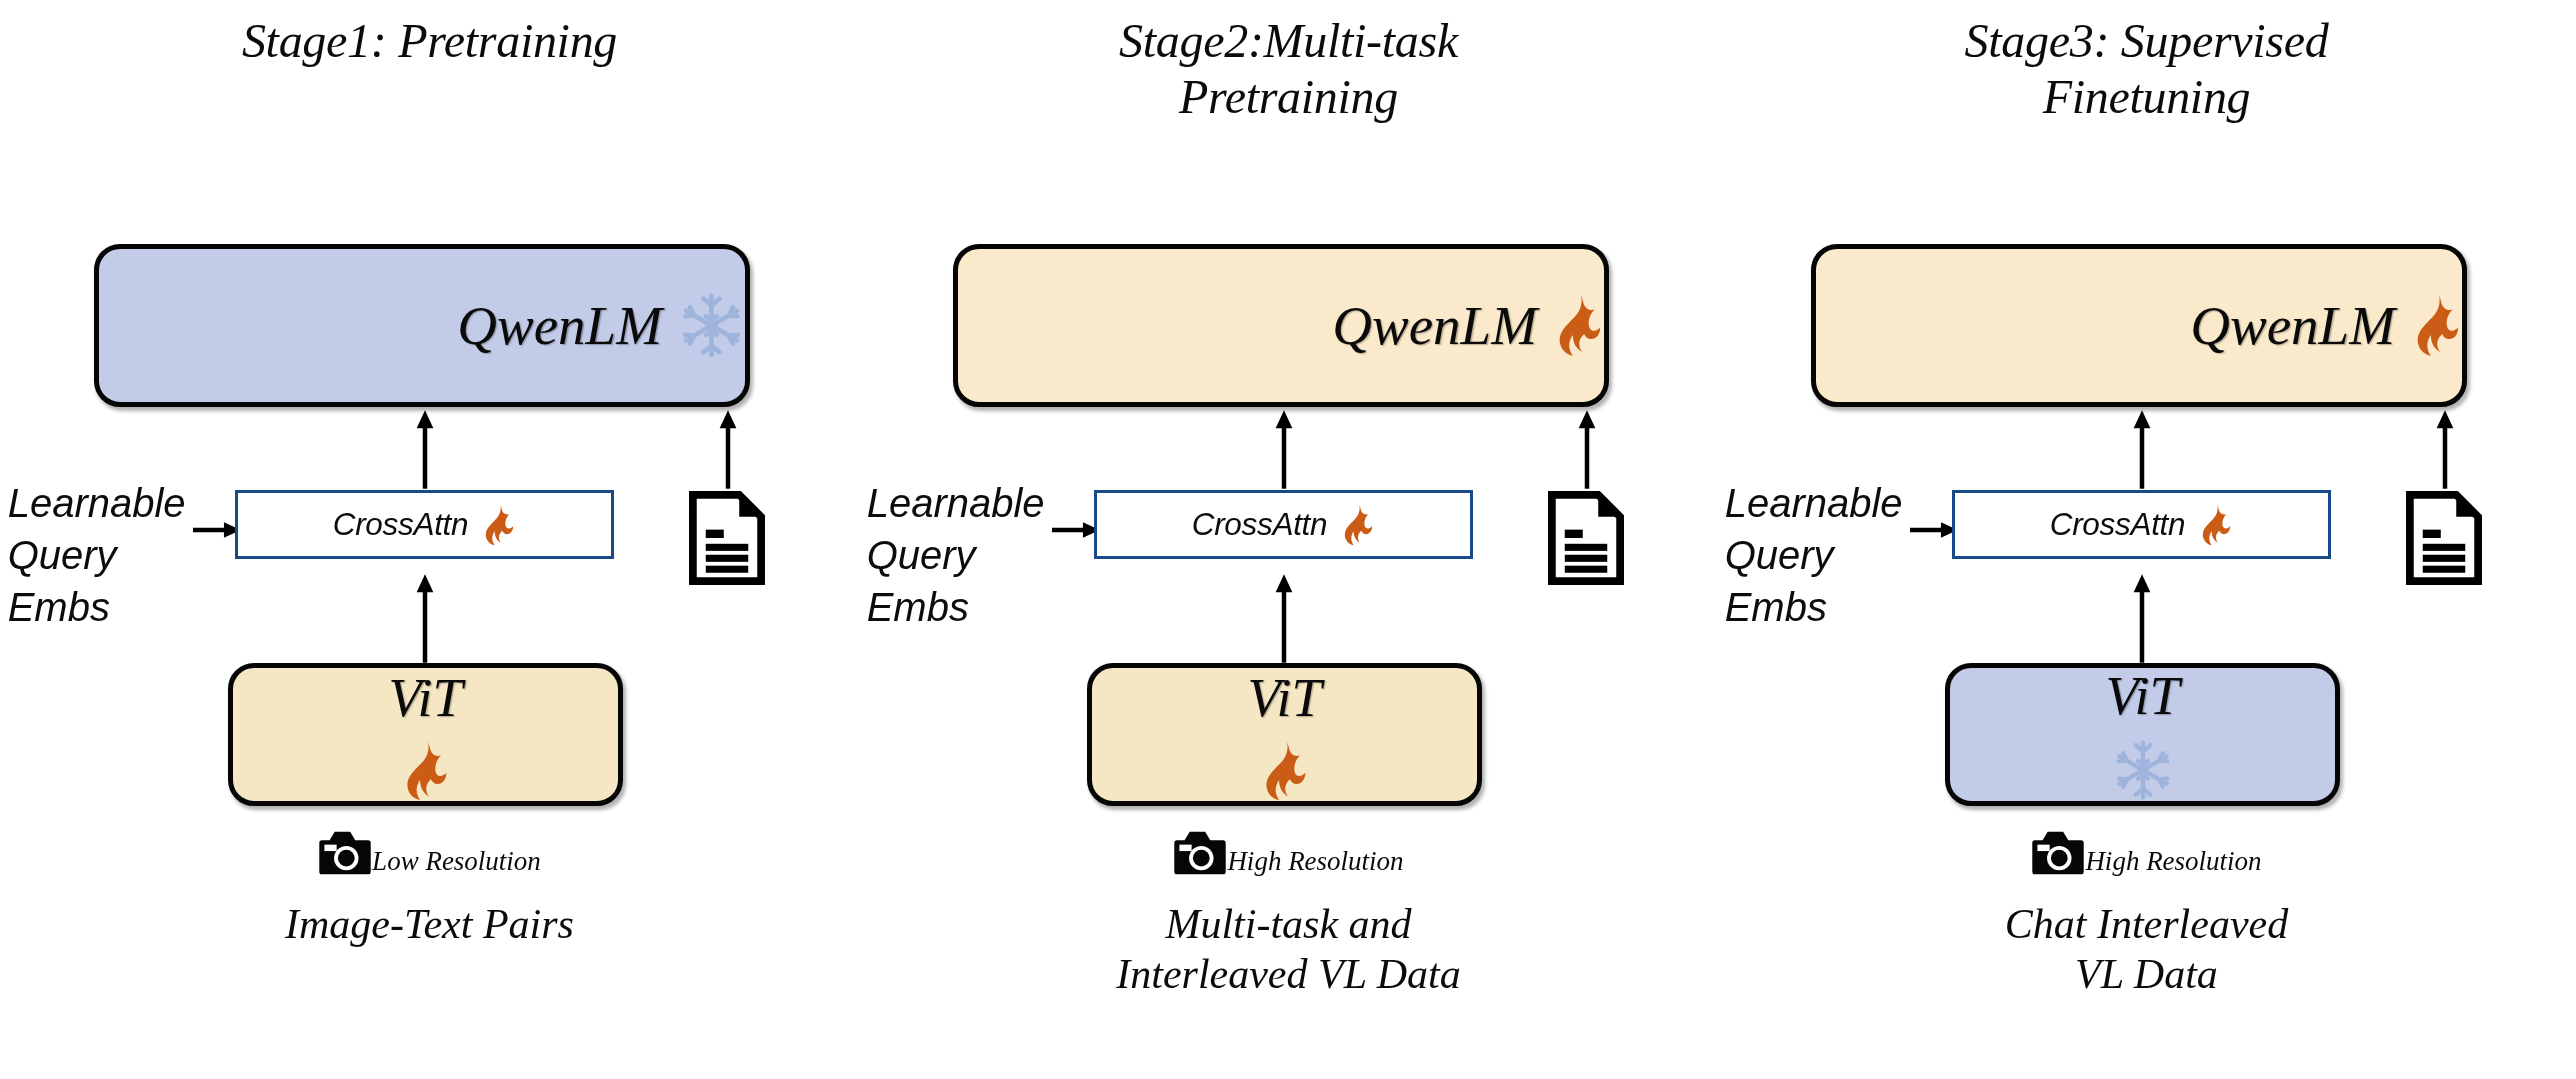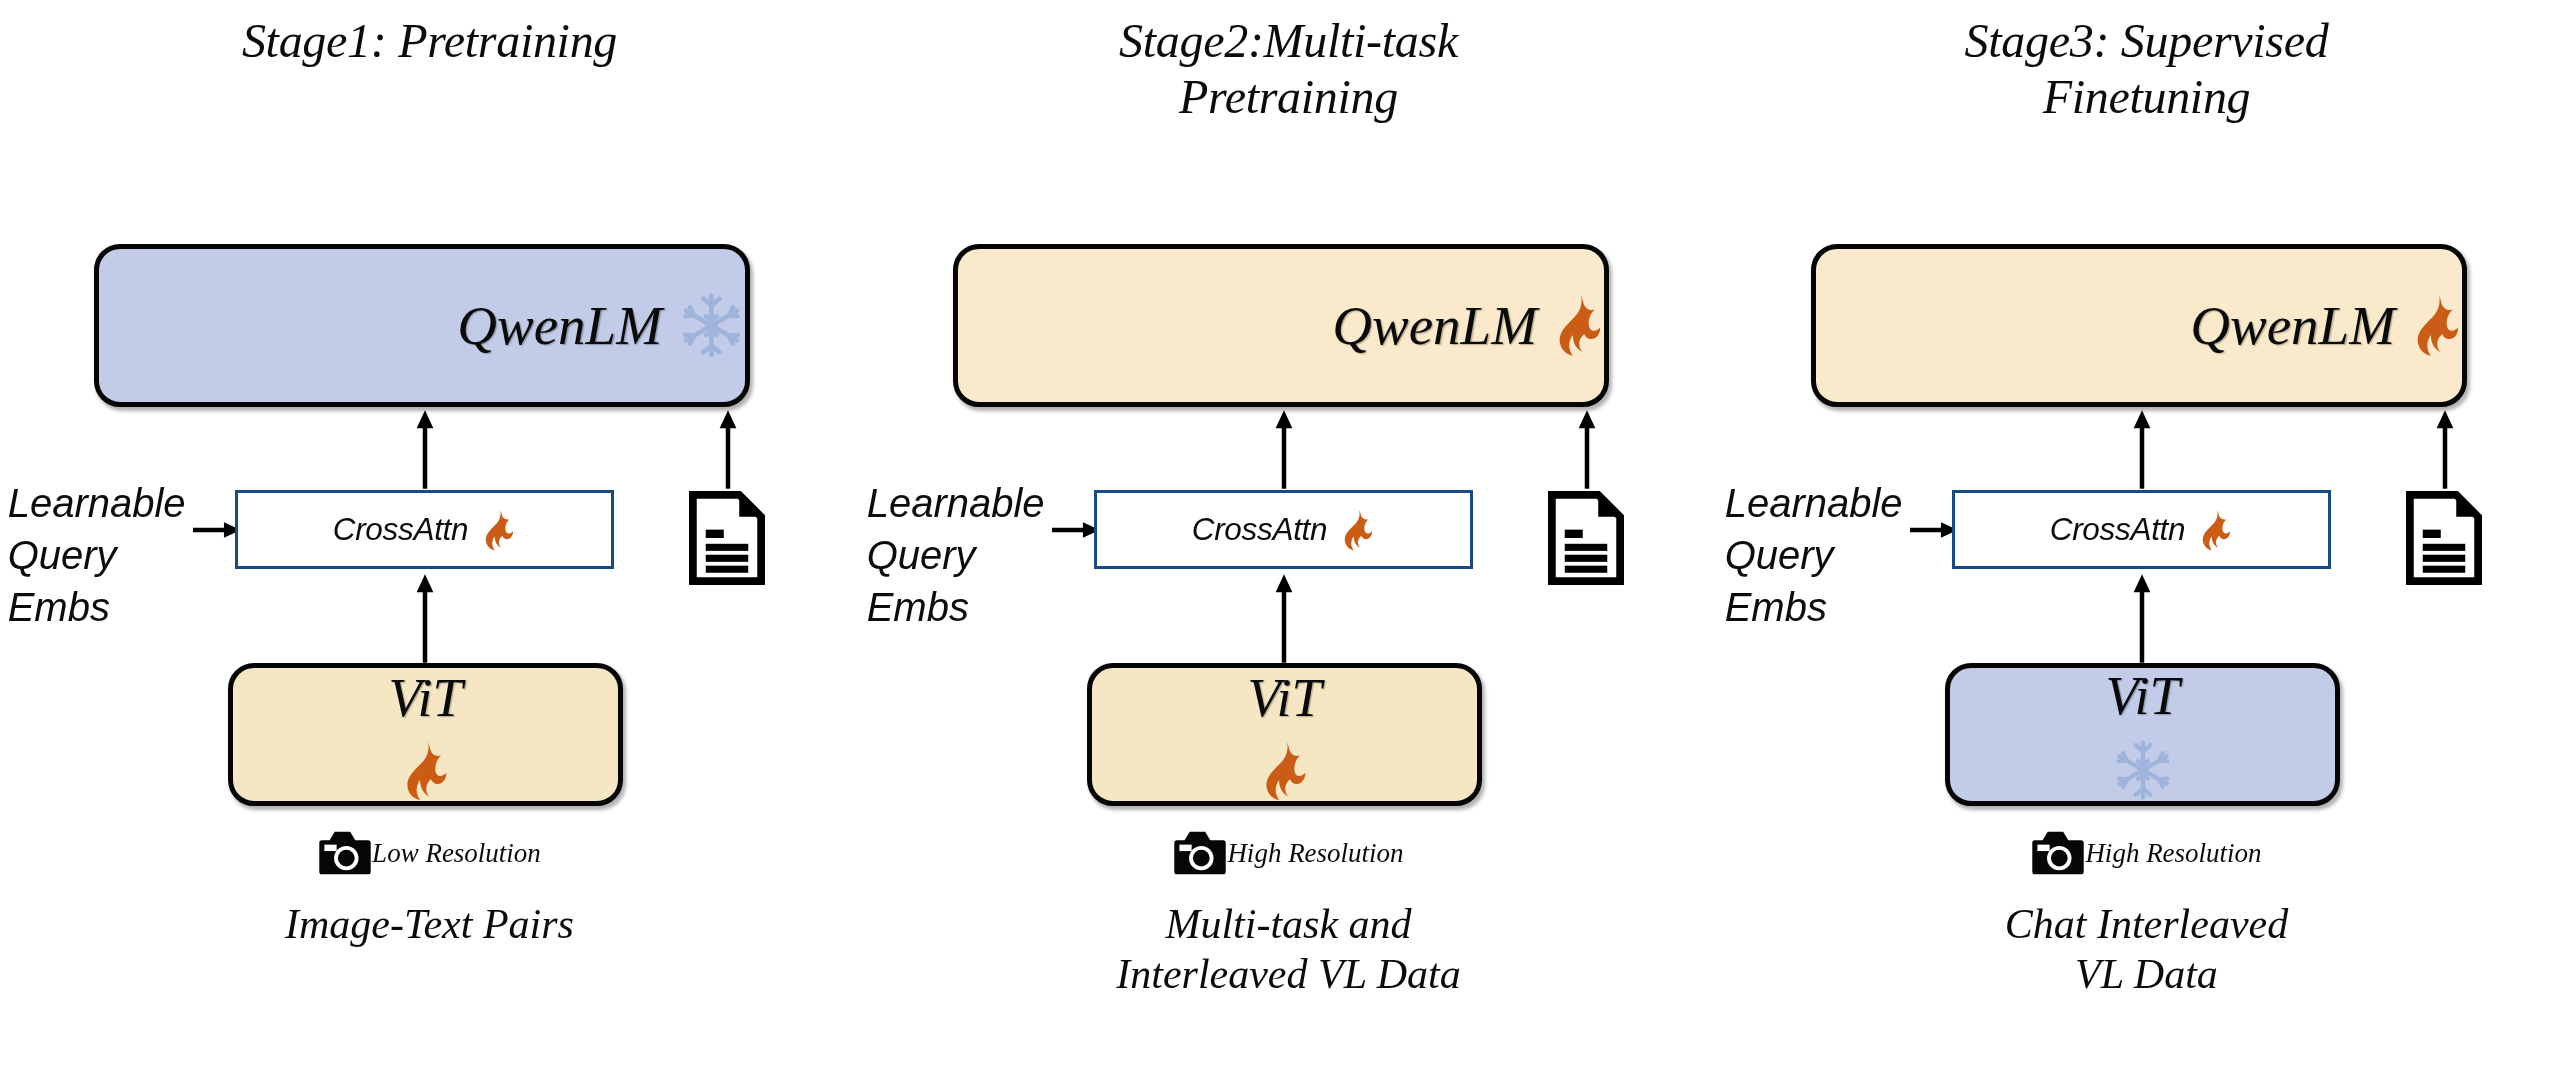--- a/index.html
+++ b/index.html
@@ -37,21 +37,21 @@
   .vit-box{left:228px;top:663px;width:395px;height:143px;flex-direction:column;}
   .vit-box .label{font-size:54px;}
 
   .fill-blue{background:#c2cbe8;}
   .fill-beige{background:#f6e7c4;}
   .fill-beige-2{background:#faeacb;}
 
   
   .cross-box{
     position:absolute;box-sizing:border-box;
-    left:235px;top:490px;width:379px;height:79px;
+    left:235px;top:490px;width:379px;height:69px;
     background:#ffffff;border:3.9px solid #174a86;
     display:flex;align-items:center;justify-content:center;gap:13px;
   }
   .cross-box .label{
     font-family:"Liberation Sans",sans-serif;
     font-size:31.5px;color:#0c0c0c;letter-spacing:-0.3px;
   }
 
   
   .lqe{
@@ -65,21 +65,21 @@
   
   .arrow-up{position:absolute;width:26px;}
   .arrow-right{position:absolute;height:26px;}
 
   
   .doc-icon{position:absolute;left:689px;top:491px;width:76px;height:94px;}
 
   
   .cam-row{
     position:absolute;left:0;top:829px;width:100%;
-    display:flex;align-items:center;justify-content:center;gap:0;
+    display:flex;align-items:flex-end;justify-content:center;gap:0;
   }
   .cam-icon{width:54px;height:48px;flex:0 0 auto;}
   .cam-text{
     font-family:"Liberation Serif",serif;
     font-size:27px;color:#0a0a0a;white-space:nowrap;
   }
 
   
   .stage-caption{
     position:absolute;left:50%;transform:translateX(-50%);

